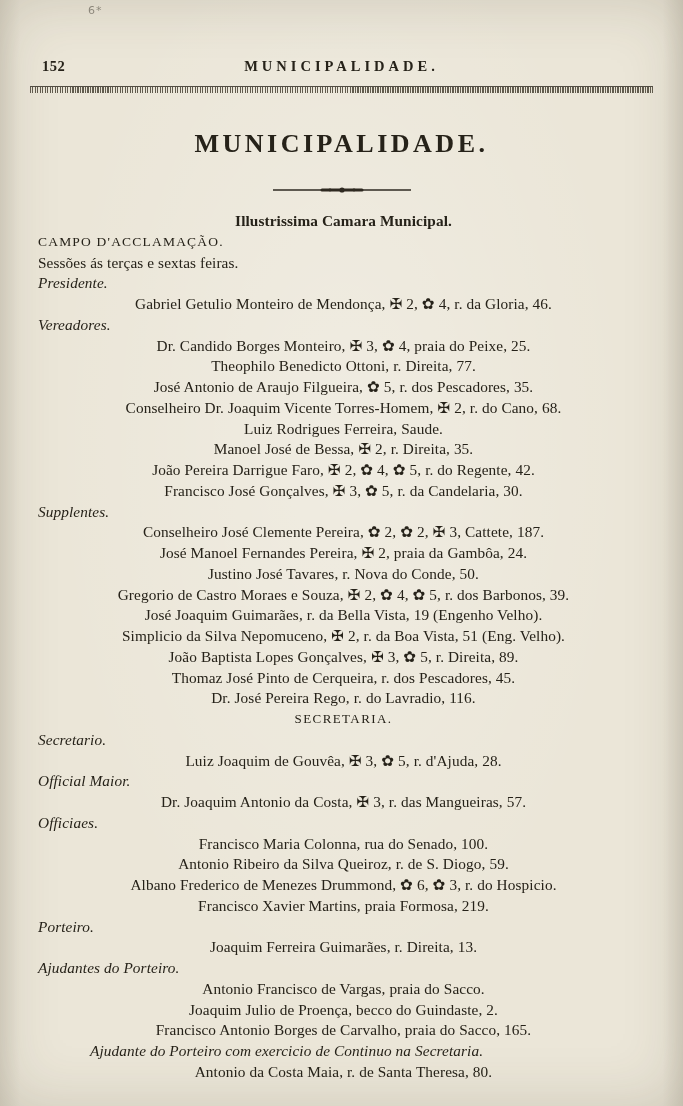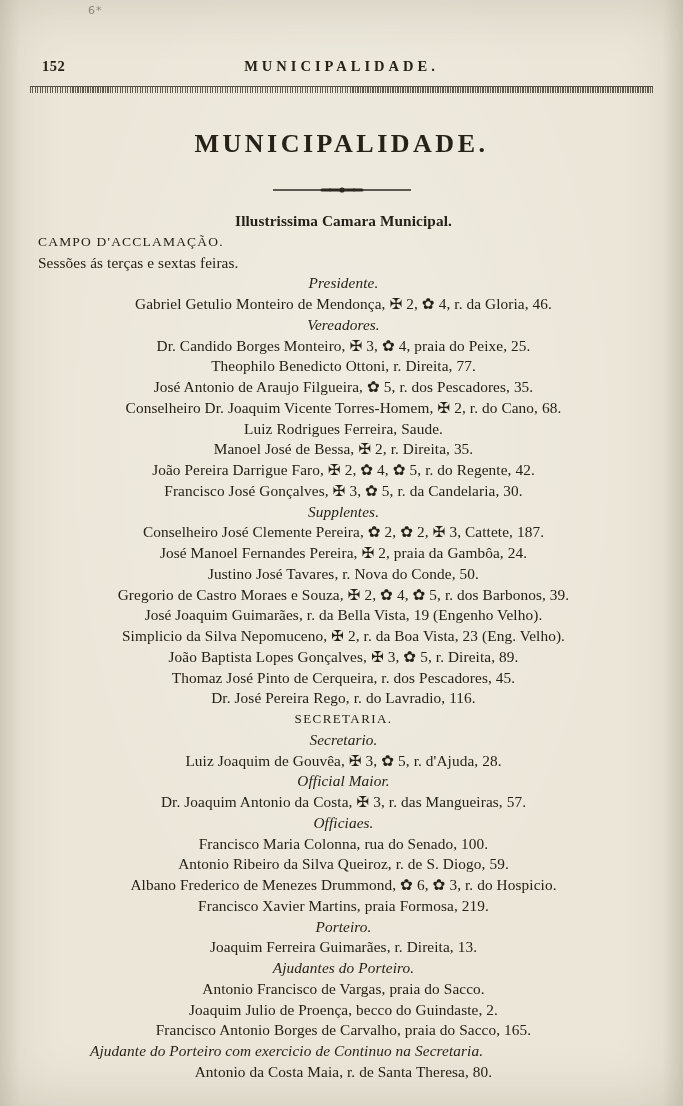--- a/index.html
+++ b/index.html
@@ -60,21 +60,21 @@
     margin-top:14px;
     padding:0 34px 0 38px;
     font-size:15.3px;
     line-height:20.75px;
     letter-spacing:.1px;
   }
   .line{white-space:nowrap;}
   .entry{text-align:center;}
   .center{text-align:left;}
   .center-bold{text-align:center;font-weight:bold;}
-  .center-italic{text-align:center;font-style:italic;}
+  .center-italic{font-style:italic;}
   .center-caps{text-align:left;font-size:13.5px;letter-spacing:1.2px;}
   .center-caps-small{text-align:center;font-size:13px;letter-spacing:1.4px;}
   .italic-indent{font-style:italic;padding-left:52px;}
 </style>
 </head>
 <body>
 
 <div class="page">
 
   <div class="smudge">6*</div>
@@ -112,21 +112,21 @@
       <div class="line entry">Luiz Rodrigues Ferreira, Saude.</div>
       <div class="line entry">Manoel José de Bessa, ✠ 2, r. Direita, 35.</div>
       <div class="line entry">João Pereira Darrigue Faro, ✠ 2, ✿ 4, ✿ 5, r. do Regente, 42.</div>
       <div class="line entry">Francisco José Gonçalves, ✠ 3, ✿ 5, r. da Candelaria, 30.</div>
       <div class="line center-italic">Supplentes.</div>
       <div class="line entry">Conselheiro José Clemente Pereira, ✿ 2, ✿ 2, ✠ 3, Cattete, 187.</div>
       <div class="line entry">José Manoel Fernandes Pereira, ✠ 2, praia da Gambôa, 24.</div>
       <div class="line entry">Justino José Tavares, r. Nova do Conde, 50.</div>
       <div class="line entry">Gregorio de Castro Moraes e Souza, ✠ 2, ✿ 4, ✿ 5, r. dos Barbonos, 39.</div>
       <div class="line entry">José Joaquim Guimarães, r. da Bella Vista, 19 (Engenho Velho).</div>
-      <div class="line entry">Simplicio da Silva Nepomuceno, ✠ 2, r. da Boa Vista, 23 (Eng. Velho).</div>
+      <div class="line entry">Simplicio da Silva Nepomuceno, ✠ 2, r. da Boa Vista, 51 (Eng. Velho).</div>
       <div class="line entry">João Baptista Lopes Gonçalves, ✠ 3, ✿ 5, r. Direita, 89.</div>
       <div class="line entry">Thomaz José Pinto de Cerqueira, r. dos Pescadores, 45.</div>
       <div class="line entry">Dr. José Pereira Rego, r. do Lavradio, 116.</div>
       <div class="line center-caps-small">SECRETARIA.</div>
       <div class="line center-italic">Secretario.</div>
       <div class="line entry">Luiz Joaquim de Gouvêa, ✠ 3, ✿ 5, r. d'Ajuda, 28.</div>
       <div class="line center-italic">Official Maior.</div>
       <div class="line entry">Dr. Joaquim Antonio da Costa, ✠ 3, r. das Mangueiras, 57.</div>
       <div class="line center-italic">Officiaes.</div>
       <div class="line entry">Francisco Maria Colonna, rua do Senado, 100.</div>

